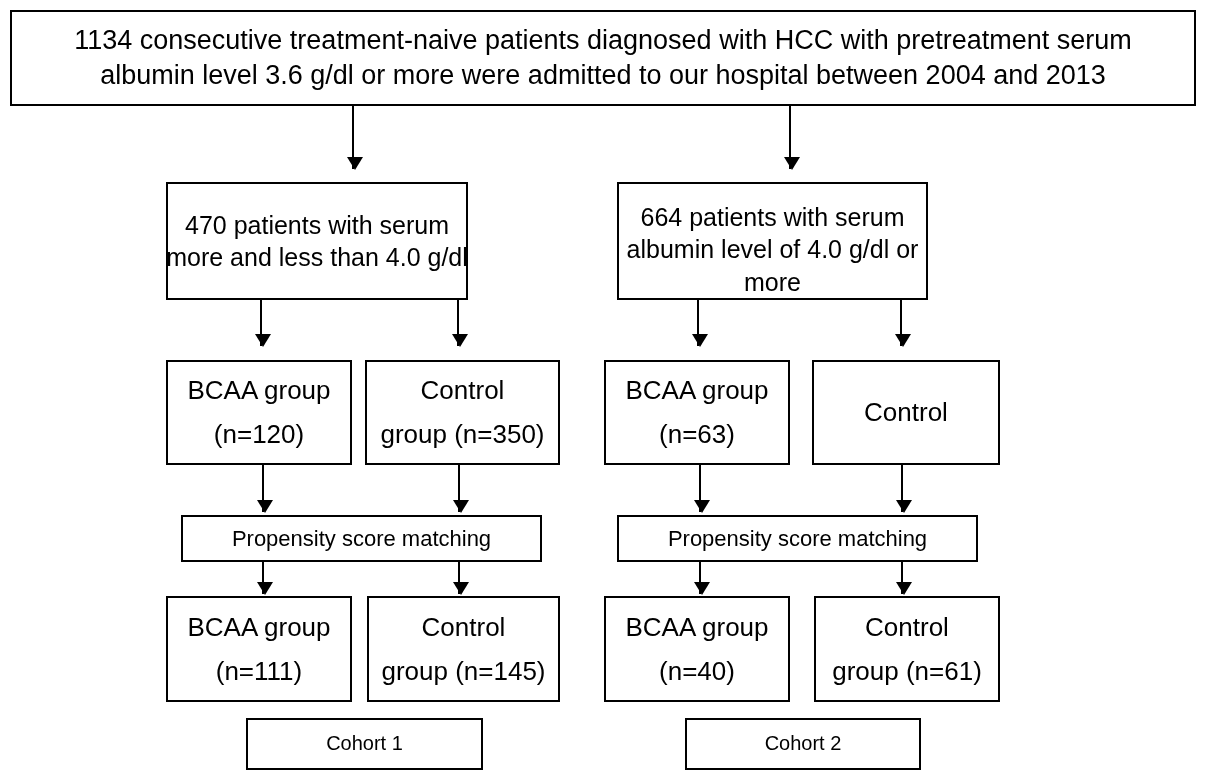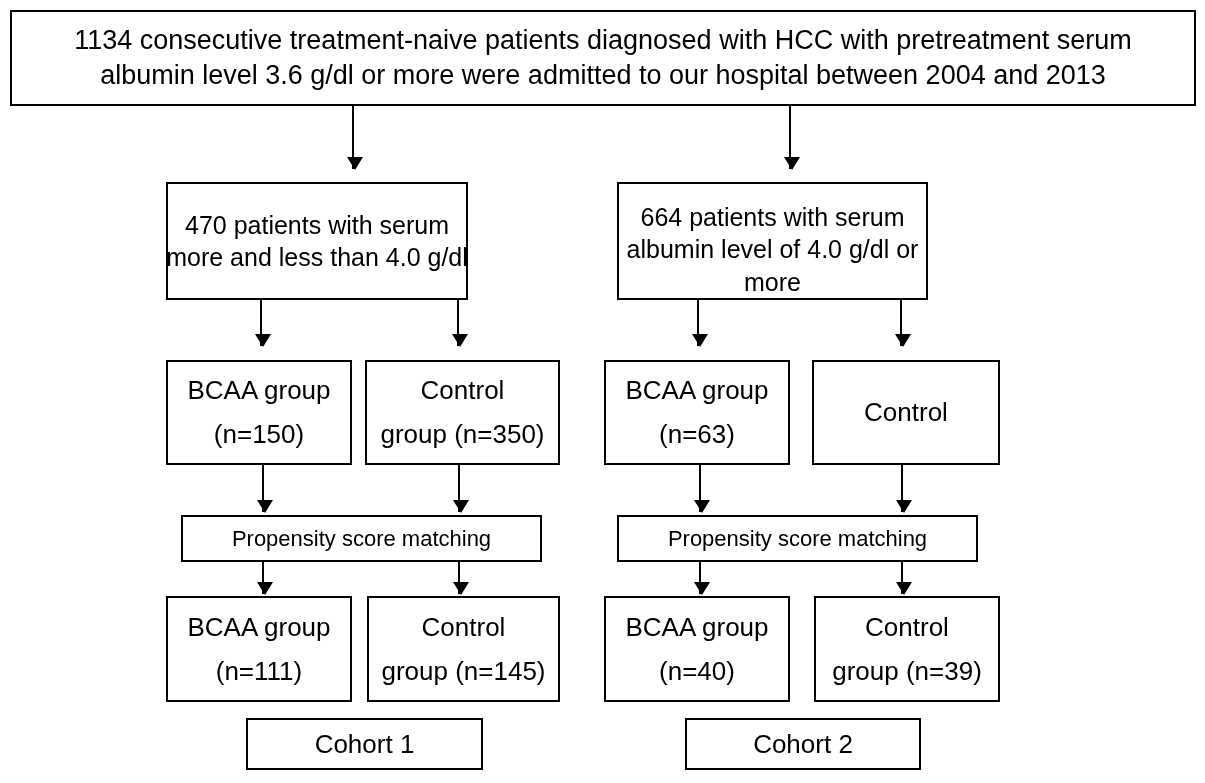--- a/index.html
+++ b/index.html
@@ -88,21 +88,21 @@
   }
   #box-post-bcaa-1 { left: 166px; width: 186px; }
   #box-post-ctrl-1 { left: 367px; width: 193px; }
   #box-post-bcaa-2 { left: 604px; width: 186px; }
   #box-post-ctrl-2 { left: 814px; width: 186px; }
 
   
   .box-cohort {
     top: 718px;
     height: 52px;
-    font-size: 26px;
+    font-size: 20px;
   }
   #box-cohort-1 { left: 246px; width: 237px; }
   #box-cohort-2 { left: 685px; width: 236px; justify-content: center; }
 
   
   .arrow {
     position: absolute;
     width: 0;
     border-left: 2px solid #000000;
   }
@@ -142,21 +142,21 @@
     <span class="ln">more</span>
   </div>
 
   <div class="arrow" style="left:260px; top:300px; height:46px;"></div>
   <div class="arrow" style="left:457px; top:300px; height:46px;"></div>
   <div class="arrow" style="left:697px; top:300px; height:46px;"></div>
   <div class="arrow" style="left:900px; top:300px; height:46px;"></div>
 
   <div class="box box-grp" id="box-pre-bcaa-1">
     <span class="ln">BCAA group</span>
-    <span class="ln">(n=150)</span>
+    <span class="ln">(n=120)</span>
   </div>
 
   <div class="box box-grp" id="box-pre-ctrl-1">
     <span class="ln">Control</span>
     <span class="ln">group (n=350)</span>
   </div>
 
   <div class="box box-grp" id="box-pre-bcaa-2">
     <span class="ln">BCAA group</span>
     <span class="ln">(n=63)</span>
@@ -194,21 +194,21 @@
     <span class="ln">group (n=145)</span>
   </div>
 
   <div class="box box-post" id="box-post-bcaa-2">
     <span class="ln">BCAA group</span>
     <span class="ln">(n=40)</span>
   </div>
 
   <div class="box box-post" id="box-post-ctrl-2">
     <span class="ln">Control</span>
-    <span class="ln">group (n=39)</span>
+    <span class="ln">group (n=61)</span>
   </div>
 
   <div class="box box-cohort" id="box-cohort-1">
     <span class="ln">Cohort 1</span>
   </div>
 
   <div class="box box-cohort" id="box-cohort-2">
     <span class="ln">Cohort 2</span>
   </div>
 

